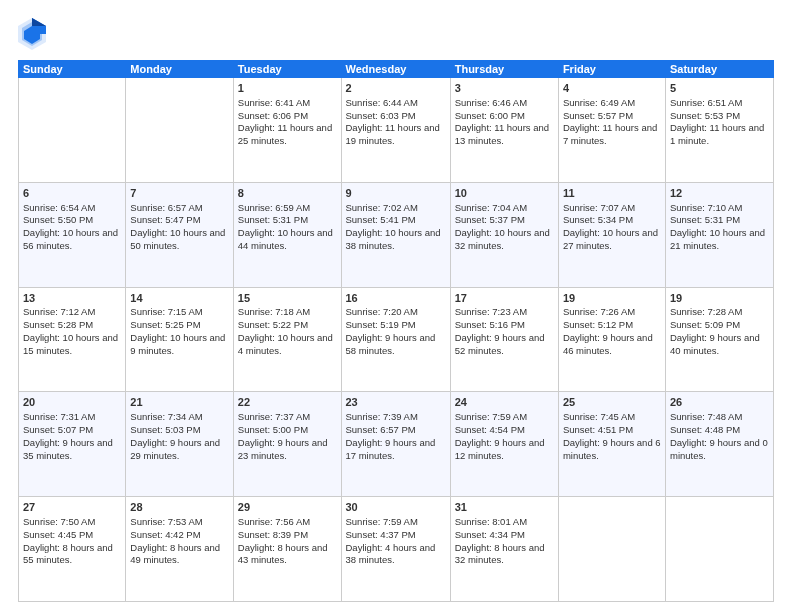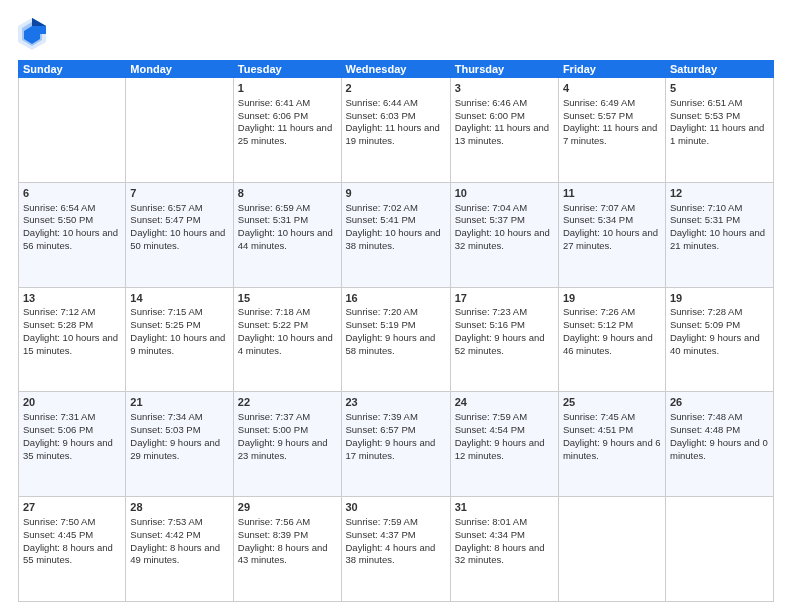--- a/index.html
+++ b/index.html
@@ -245,21 +245,21 @@
             <span class="day-num">19</span>
             <div>Sunrise: 7:28 AM</div>
             <div>Sunset: 5:09 PM</div>
             <div>Daylight: 9 hours and 40 minutes.</div>
           </td>
         </tr>
         <tr>
           <td>
             <span class="day-num">20</span>
             <div>Sunrise: 7:31 AM</div>
-            <div>Sunset: 5:06 PM</div>
+            <div>Sunset: 5:07 PM</div>
             <div>Daylight: 9 hours and 35 minutes.</div>
           </td>
           <td>
             <span class="day-num">21</span>
             <div>Sunrise: 7:34 AM</div>
             <div>Sunset: 5:03 PM</div>
             <div>Daylight: 9 hours and 29 minutes.</div>
           </td>
           <td>
             <span class="day-num">22</span>

